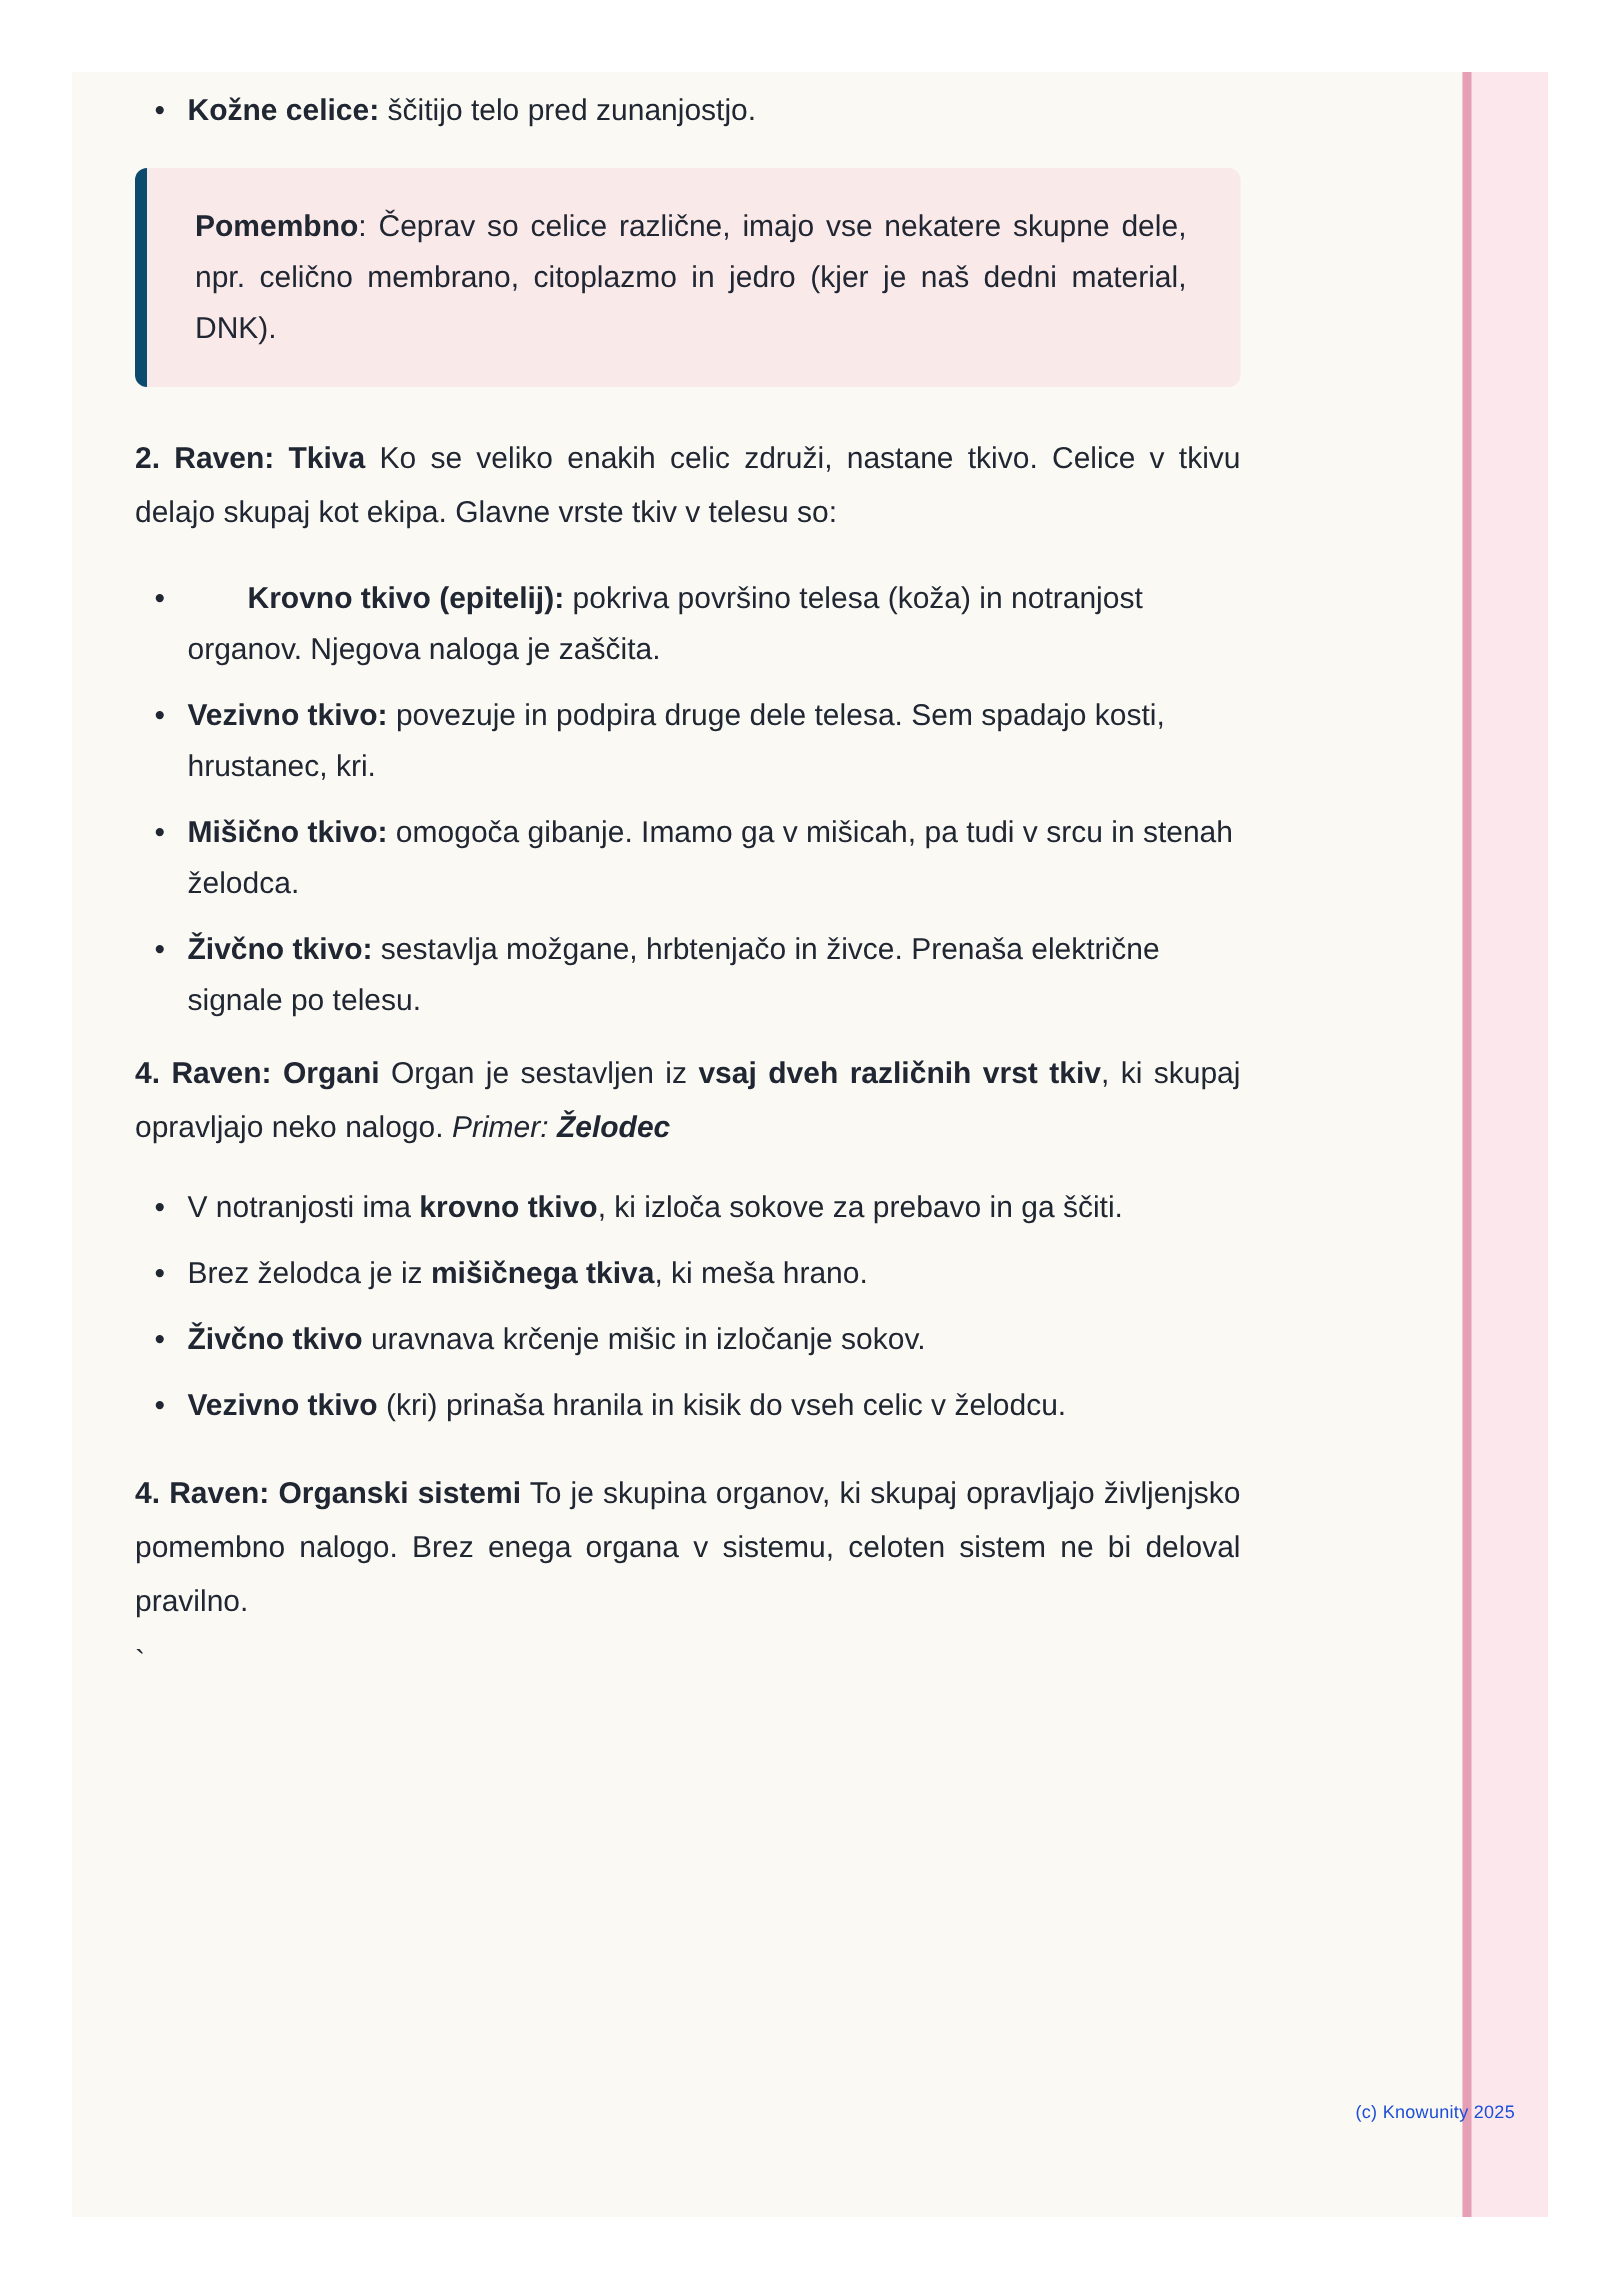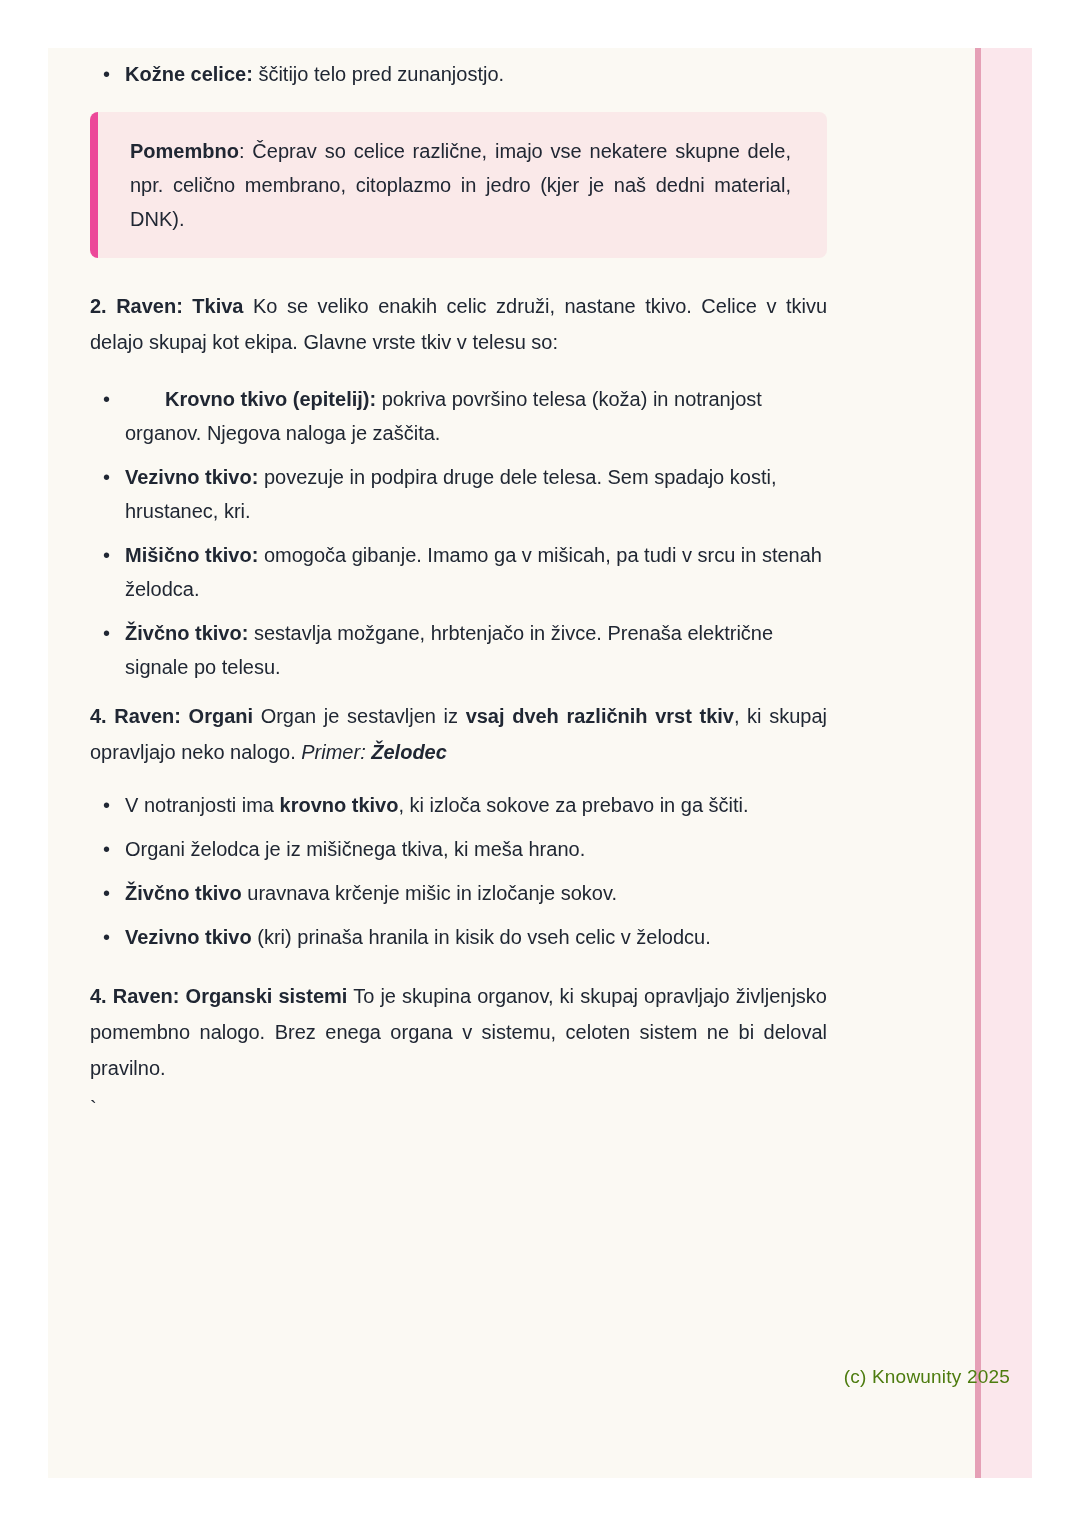--- a/index.html
+++ b/index.html
@@ -54,21 +54,21 @@
     text-align: left;
     color: #202733;
   }
   .bullet-text { flex: 1 1 auto; }
 
   .callout {
     margin-top: 20px;
     width: 737px;
     box-sizing: border-box;
     background: #fae9e9;
-    border-left: 8px solid #ec4899;
+    border-left: 8px solid #0c4a6e;
     border-radius: 8px;
     padding: 22px 36px 22px 32px;
     line-height: 34px;
     text-align: justify;
   }
   .para {
     width: 737px;
     line-height: 36px;
     text-align: justify;
   }
@@ -81,24 +81,24 @@
   .organ-list .bullet-item { margin-bottom: 10px; }
   .organ-list .bullet-item:last-child { margin-bottom: 0; }
   .para4 { margin-top: 24px; }
   .stray {
     margin-top: 4px;
     line-height: 36px;
     font-size: 20px;
   }
   .footer-credit {
     position: absolute;
-    top: 1366px;
+    top: 1401px;
     right: 70px;
-    font-size: 19px;
-    color: #4d7c0f;
+    font-size: 12px;
+    color: #1d4ed8;
     z-index: 5;
     letter-spacing: 0.2px;
   }
 </style>
 </head>
 <body>
 
 <div class="stage">
   <div class="page">
 
@@ -144,21 +144,21 @@
         <span><span style="font-weight: 700;">4. Raven: Organi</span><span> Organ je sestavljen iz </span><span style="font-weight: 700;">vsaj dveh različnih vrst tkiv</span><span>, ki skupaj opravljajo neko nalogo. </span><span style="font-style: italic;">Primer:</span><span> </span><span style="font-weight: 700; font-style: italic; margin-top: 37px;">Želodec</span></span>
       </div>
 
       <div class="organ-list">
         <div class="bullet-item">
           <span class="bullet-marker">•</span>
           <span class="bullet-text"><span>V notranjosti ima </span><span style="font-weight: 700;">krovno tkivo</span><span>, ki izloča sokove za prebavo in ga ščiti.</span></span>
         </div>
         <div class="bullet-item">
           <span class="bullet-marker">•</span>
-          <span class="bullet-text"><span>Organi želodca je iz </span><span style="font-weight: 400;">mišičnega tkiva</span><span>, ki meša hrano.</span></span>
+          <span class="bullet-text"><span>Brez želodca je iz </span><span style="font-weight: 700;">mišičnega tkiva</span><span>, ki meša hrano.</span></span>
         </div>
         <div class="bullet-item">
           <span class="bullet-marker">•</span>
           <span class="bullet-text"><span style="font-weight: 700;">Živčno tkivo</span><span> uravnava krčenje mišic in izločanje sokov.</span></span>
         </div>
         <div class="bullet-item">
           <span class="bullet-marker">•</span>
           <span class="bullet-text"><span style="font-weight: 700;">Vezivno tkivo</span><span> (kri) prinaša hranila in kisik do vseh celic v želodcu.</span></span>
         </div>
       </div>

